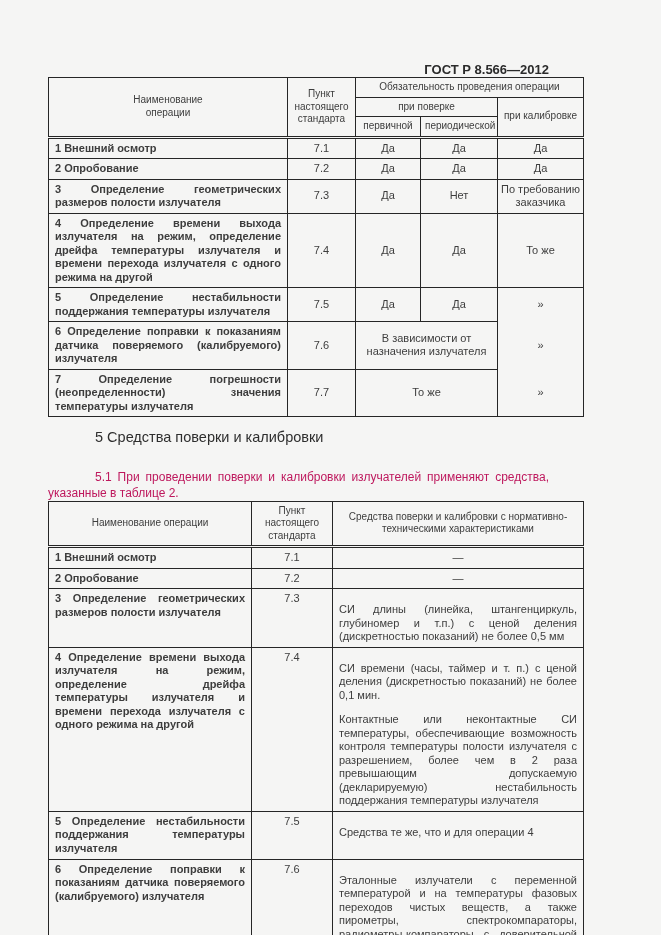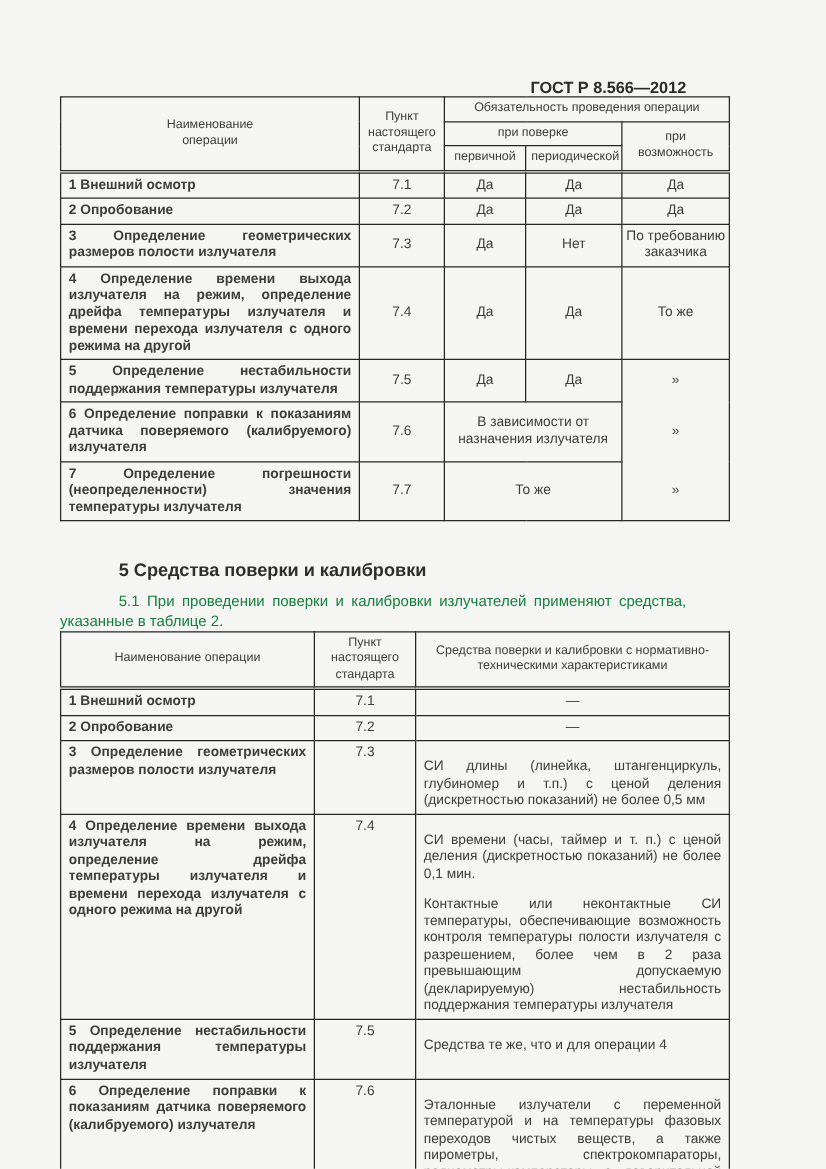--- a/index.html
+++ b/index.html
@@ -19,22 +19,22 @@
   th { font-weight: normal; font-size: 10px; text-align: center; vertical-align: middle; padding: 3px 4px; line-height: 1.25; }
   td { padding: 3px 6px; line-height: 1.23; }
   .t1 td { vertical-align: middle; }
   .t2 td { vertical-align: top; }
   td.name { text-align: justify; font-weight: bold; }
   td.c { text-align: center; padding: 3px 2px; }
   td.bh { border-bottom-style: hidden; }
   .th-narrow { max-width: 112px; margin: 0 auto; }
   .means p { text-align: justify; margin-bottom: 4px; margin-top: 11px; }
   .means p:last-child { margin-bottom: 0; }
-  .section-heading { margin: 32px 0 0 47px; font-size: 14.5px; font-weight: bold; color: #2e2e2e; }
-  .body-par { margin-top: 9px; font-size: 12px; line-height: 1.27; text-align: justify; text-indent: 47px; color: #15803d; }
+  .section-heading { margin: 12px 0 0 47px; font-size: 14.5px; font-weight: normal; color: #2e2e2e; }
+  .body-par { margin-top: 25px; font-size: 12px; line-height: 1.27; text-align: justify; text-indent: 47px; color: #be185d; }
   .cap2 { margin-top: 20px; }
 </style>
 </head>
 <body>
 
 <div class="page">
 
   <div class="doc-header">ГОСТ Р 8.566—2012</div>
 
 
@@ -51,21 +51,21 @@
         <th rowspan="3">
             <div class="th-narrow">Наименование операции</div>
           </th>
         <th rowspan="3">
             <div class="th-narrow">Пункт настоящего стандарта</div>
           </th>
         <th colspan="3">Обязательность проведения операции</th>
       </tr>
       <tr>
         <th colspan="2">при поверке</th>
-        <th rowspan="2">при возможность</th>
+        <th rowspan="2">при калибровке</th>
       </tr>
       <tr>
         <th>первичной</th>
         <th>периодической</th>
       </tr>
     </thead>
     <tbody>
       <tr>
         <td class="name">1 Внешний осмотр</td>
         <td class="c">7.1</td>

